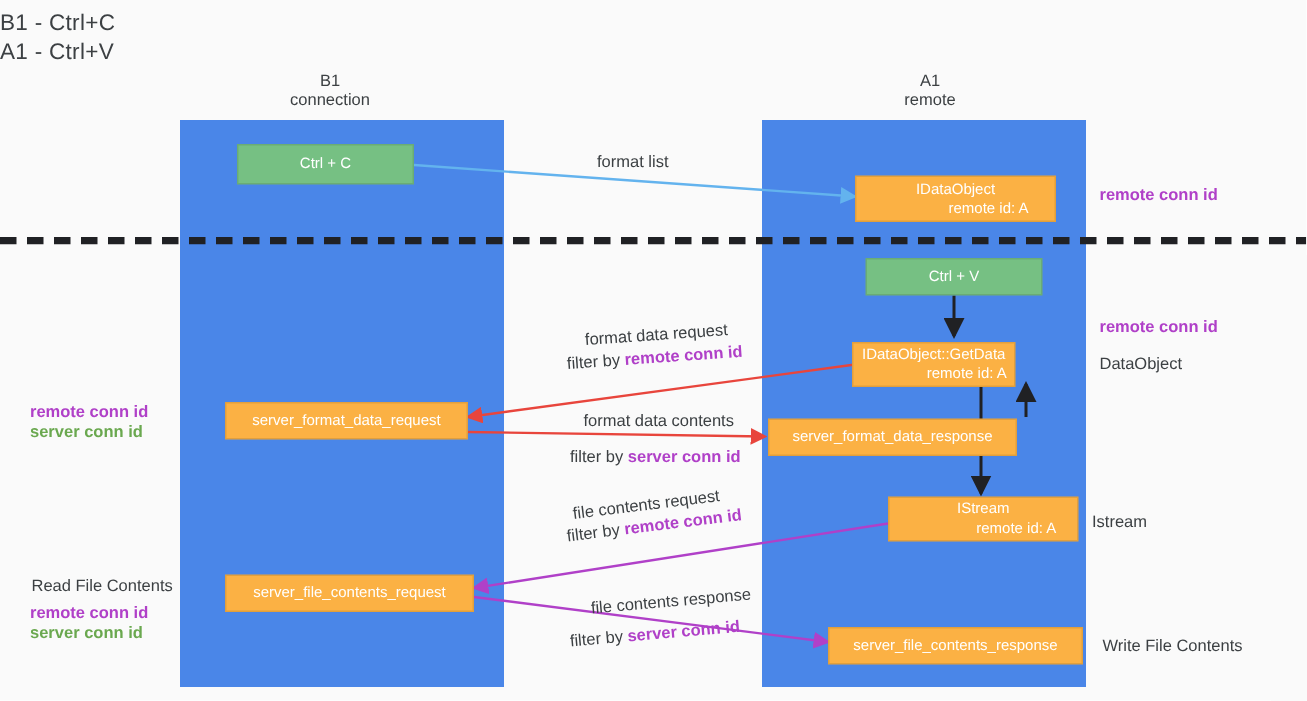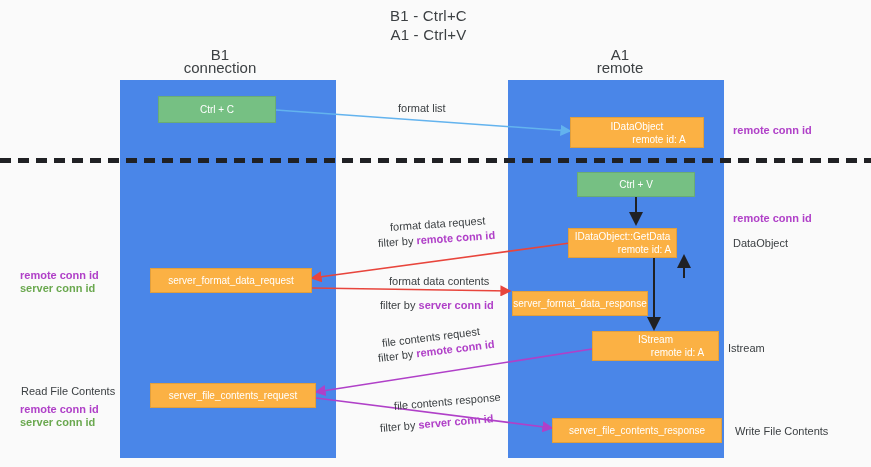--- a/index.html
+++ b/index.html
@@ -17,33 +17,32 @@
     background: #fafafa;
     overflow: hidden;
   }
 
   
   .title-block {
     position: absolute;
     left: 0;
     top: 6px;
     width: 857px;
-    text-align: center;
     color: #3c4043;
     font-size: 15px;
     line-height: 19px;
     letter-spacing: .2px;
   }
 
   
   .col-head {
     position: absolute;
     text-align: center;
     color: #3c4043;
-    font-size: 15px;
+    font-size: 11px;
     line-height: 13px;
   }
   .col-head .big { display: block; }
   .col-head .sub { display: block; }
 
   
   .lane {
     position: absolute;
     background: #4a86e8;
   }
@@ -166,21 +165,21 @@
 
   <div class="node orange" style="left:568px; top:228px; width:109px; height:30px;">
     <span>IDataObject::GetData</span>
     <span class="l2">remote id: A</span>
   </div>
 
   <div class="node orange" style="left:150px; top:268px; width:162px; height:25px;">
     <span>server_format_data_request</span>
   </div>
 
-  <div class="node orange" style="left:512px; top:279px; width:136px; height:25px;margin-top:12px;">
+  <div class="node orange" style="left:512px; top:279px; width:166px; height:25px;">
     <span>server_format_data_response</span>
   </div>
 
   <div class="node orange" style="left:592px; top:331px; width:127px; height:30px;">
     <span>IStream</span>
     <span class="l2">remote id: A</span>
   </div>
 
   <div class="node orange" style="left:150px; top:383px; width:166px; height:25px;">
     <span>server_file_contents_request</span>

